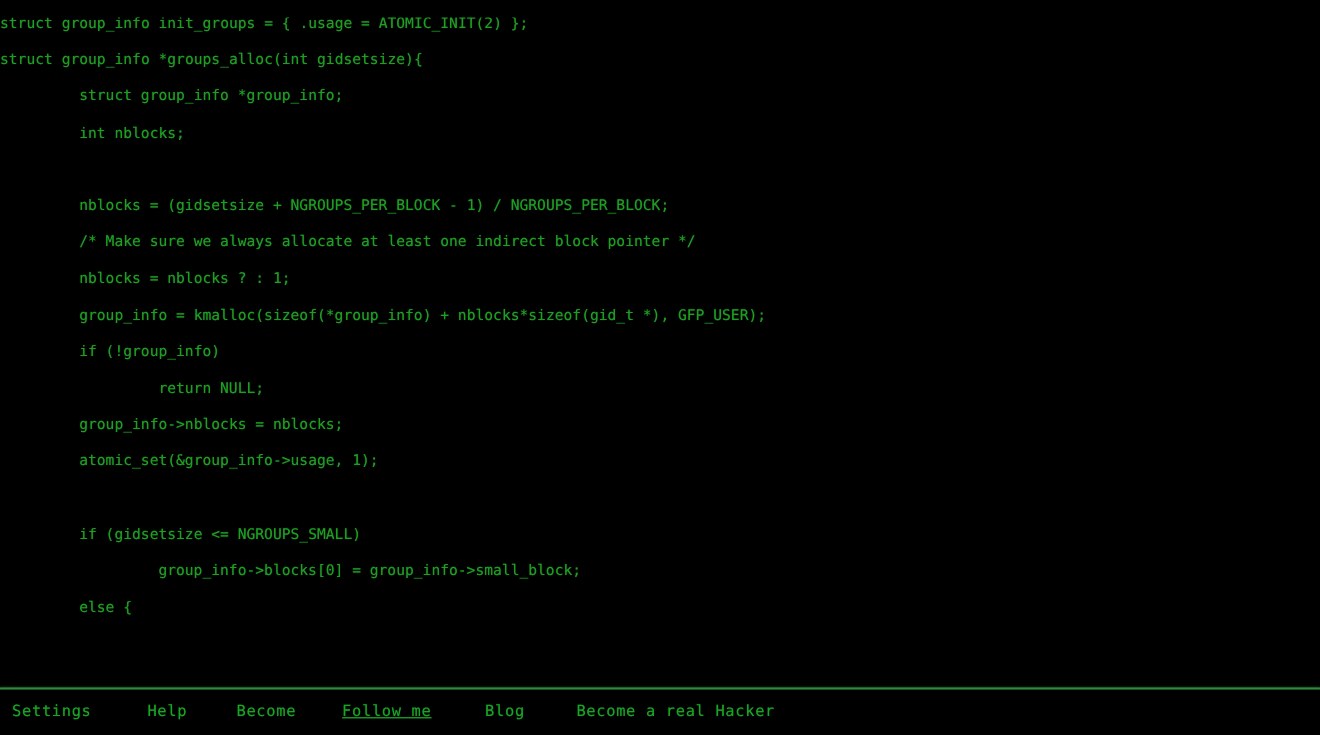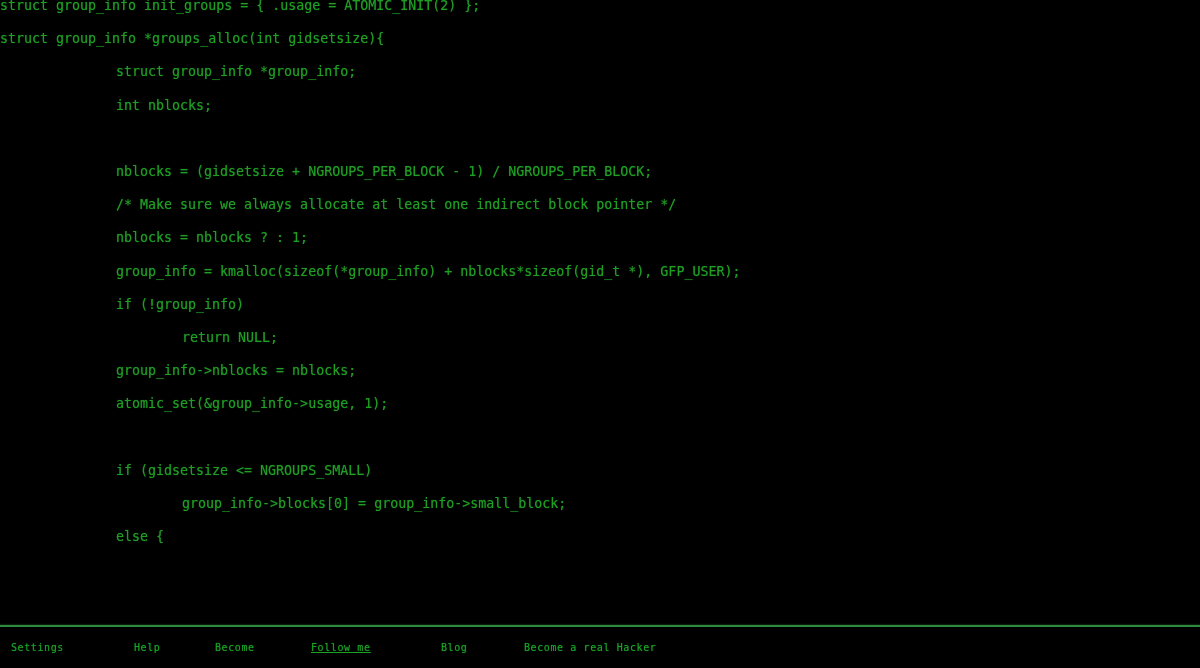--- a/index.html
+++ b/index.html
@@ -13,21 +13,21 @@
     height: 668px;
     overflow: hidden;
     font-family: "DejaVu Sans Mono", "Liberation Mono", monospace;
     position: relative;
   }
 
   
   #code-area {
     position: absolute;
     left: 0;
-    top: 0;
+    top: 16px;
     width: 1188px;
     height: 626px;
     overflow: hidden;
     background: #000000;
   }
 
   .code-line {
     position: relative;
     height: 33.2px;
     line-height: 33.2px;
@@ -37,22 +37,22 @@
     white-space: pre;
     text-shadow: 0 0 1px rgba(40,190,60,0.55);
     font-family: "DejaVu Sans Mono", "Liberation Mono", monospace;
   }
   .code-line.blank {
     color: transparent;
   }
 
   
   .ind0 { padding-left: 0px; }
-  .ind1 { padding-left: 72px; margin-left: 44px; }
-  .ind2 { padding-left: 144px; margin-left: 38px; }
+  .ind1 { padding-left: 72px; }
+  .ind2 { padding-left: 144px; }
 
   
   #code-scroll {
     position: absolute;
     left: 0;
     top: -11px;
     width: 1200px;
   }
 
   
@@ -73,21 +73,21 @@
     top: 627px;
     width: 1200px;
     height: 41px;
     background: #000000;
   }
   .nav-link {
     position: absolute;
     top: 0;
     height: 30px;
     line-height: 41px;
-    font-size: 10px;
+    font-size: 14px;
     color: #19a524;
     white-space: pre;
     letter-spacing: 0.6px;
     font-family: "DejaVu Sans Mono", "Liberation Mono", monospace;
     text-shadow: 0 0 1px rgba(40,190,60,0.5);
     cursor: pointer;
     text-decoration: none;
   }
 </style>
 </head>

